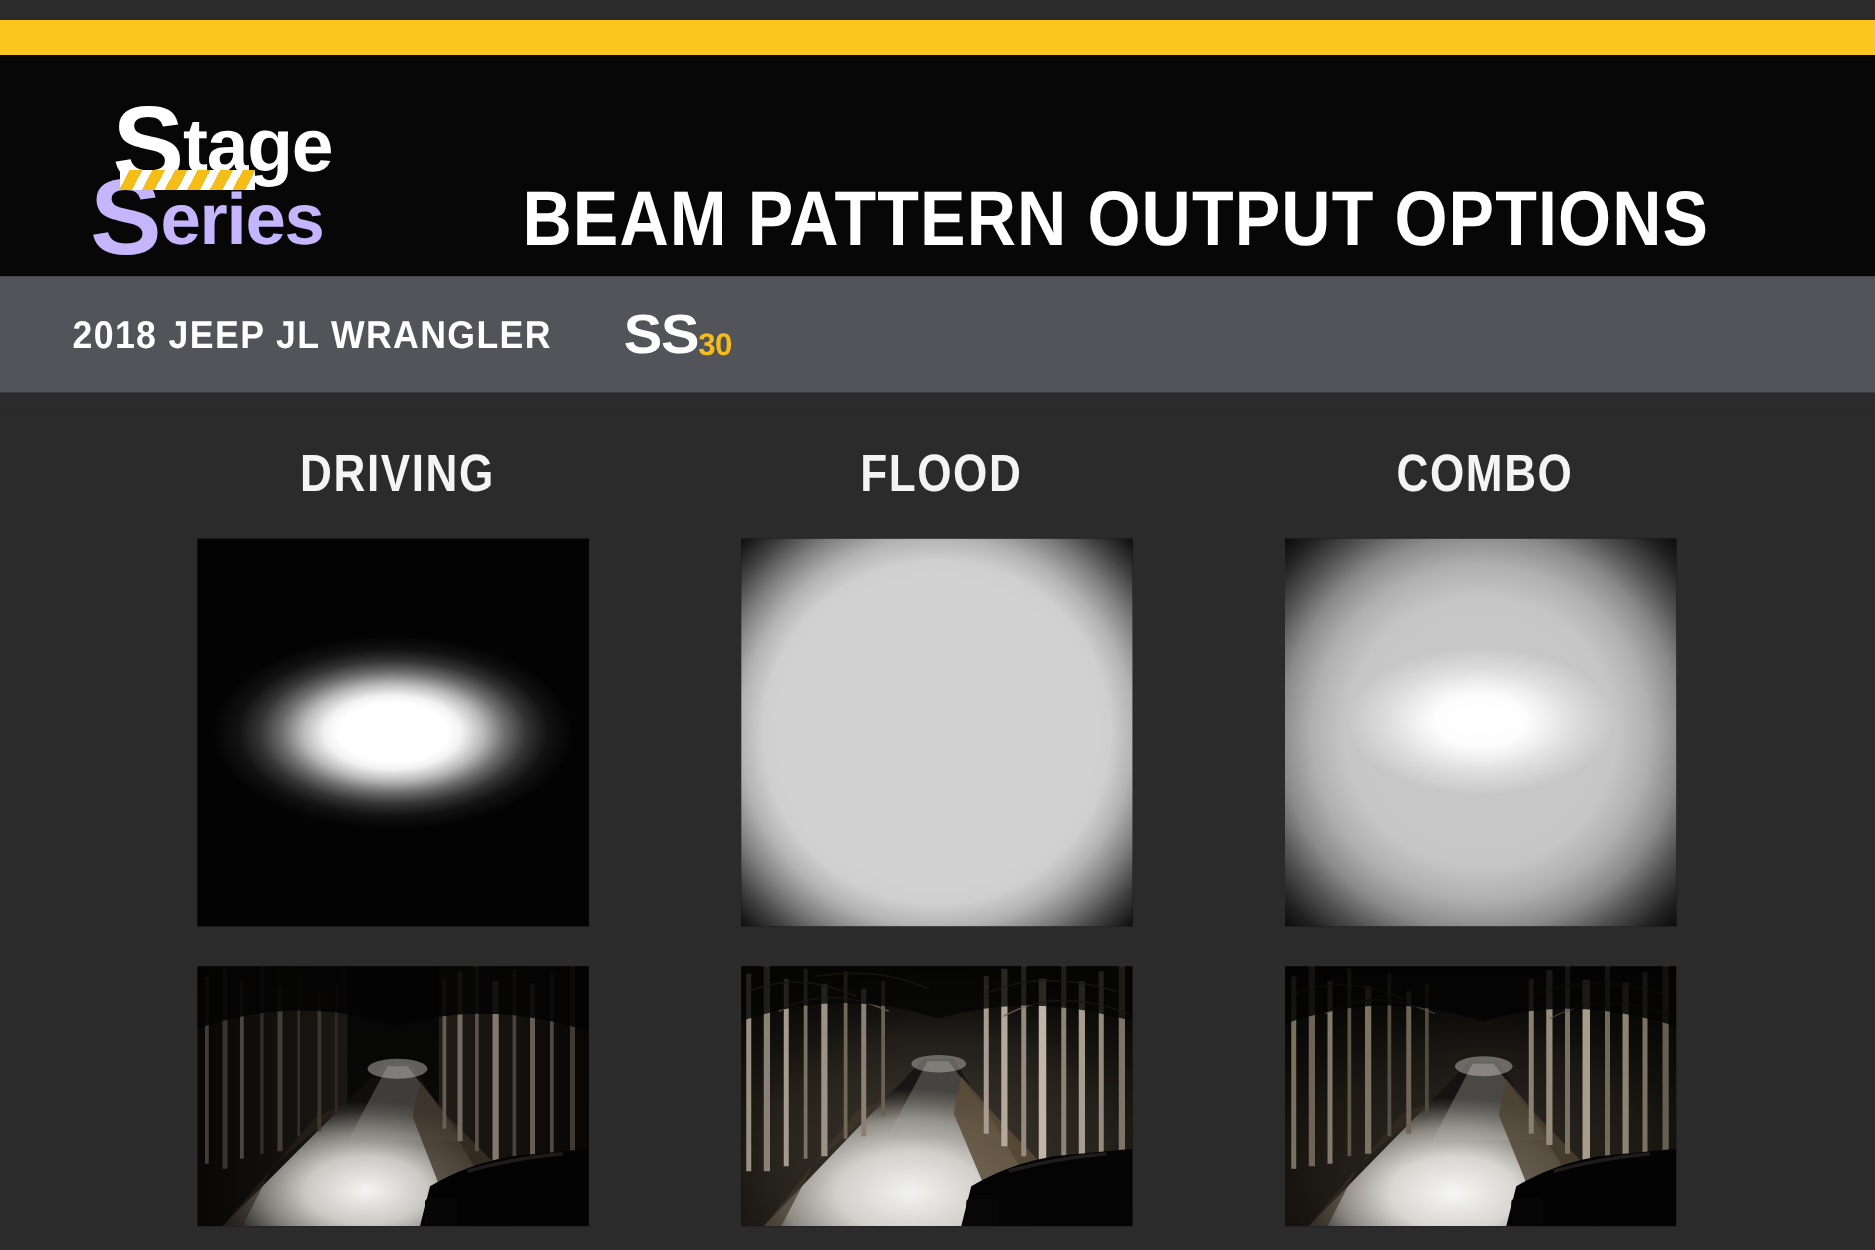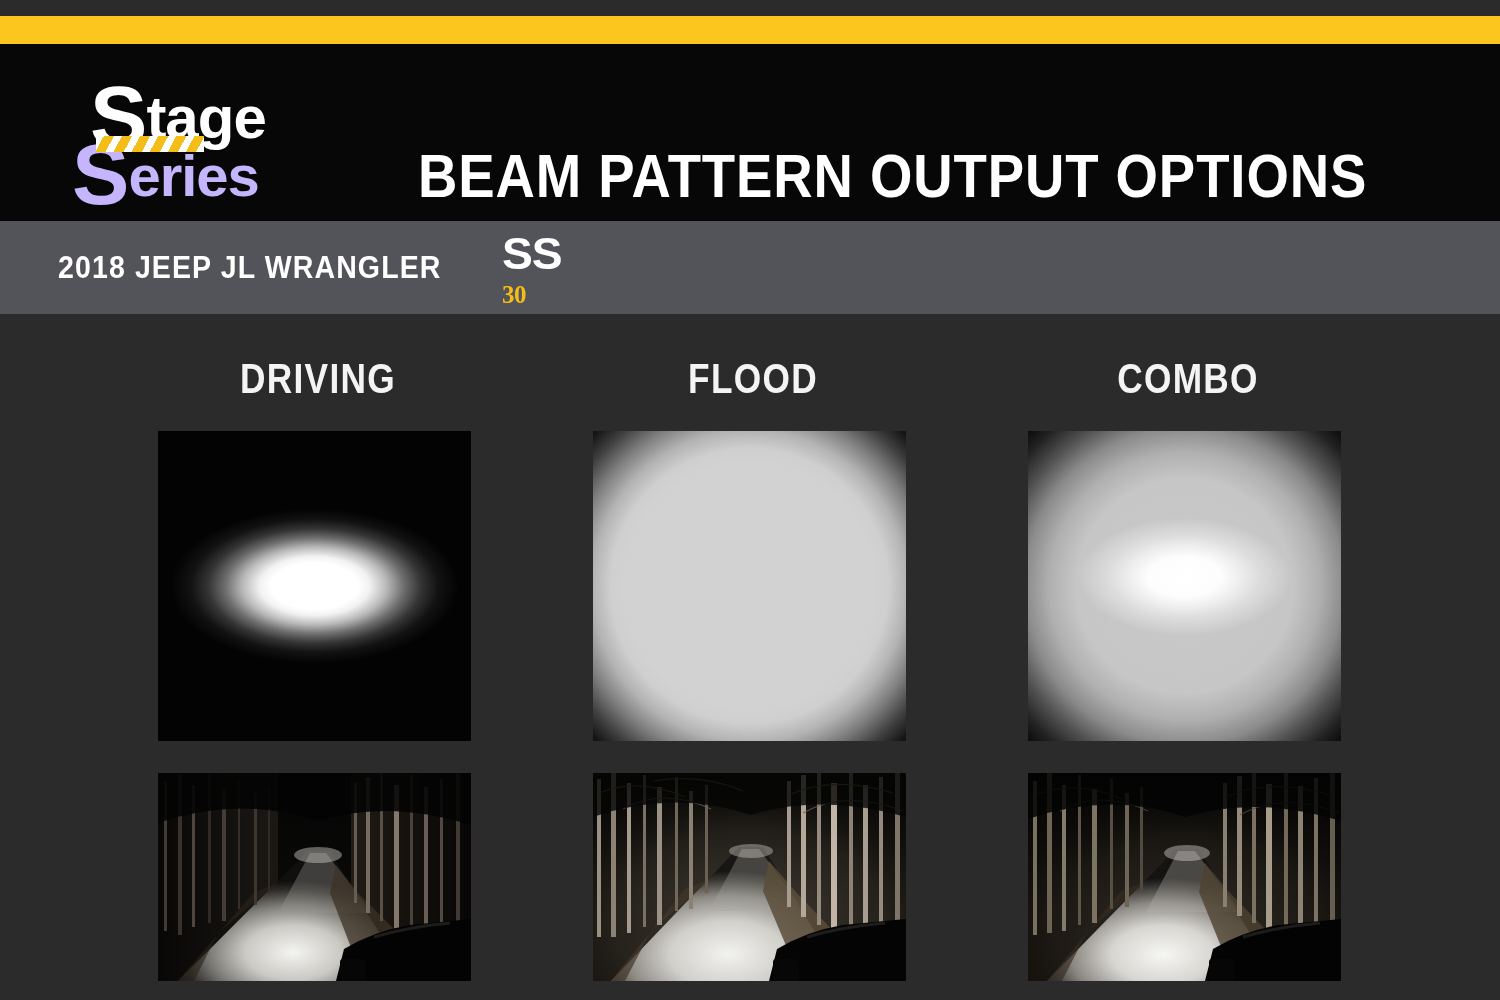--- a/index.html
+++ b/index.html
@@ -74,28 +74,28 @@
   }
   .subbar-inner {
     position:absolute; left:58px; top:0; height:93px;
     display:flex; align-items:center; gap:24px;
   }
   .vehicle {
     color:#ffffff; font-size:31px; font-weight:600; letter-spacing:1.2px;
     transform:scaleX(0.92); transform-origin:left center;
     white-space:nowrap;
   }
-  .model { display:flex; align-items:baseline;flex-direction:column; }
+  .model { display:flex; align-items:baseline; }
   .model-ss {
     color:#ffffff; font-size:44px; font-weight:700; letter-spacing:-1px;
     transform:scaleX(1.05); transform-origin:left center;
   }
   .model-num {
     color:#f5bd18; font-size:25px; font-weight:700; letter-spacing:-0.5px;
-    margin-left:3px; position:relative; top:2px;font-family:Liberation Serif, serif;
+    margin-left:3px; position:relative; top:2px;
   }
 
   
   .body-area {
     position:absolute; left:0; top:313px; width:1500px; height:702px;
     background:#2b2b2b;
   }
 
   .col { position:absolute; top:0; width:320px; }
   .col-0 { left:158px; }

